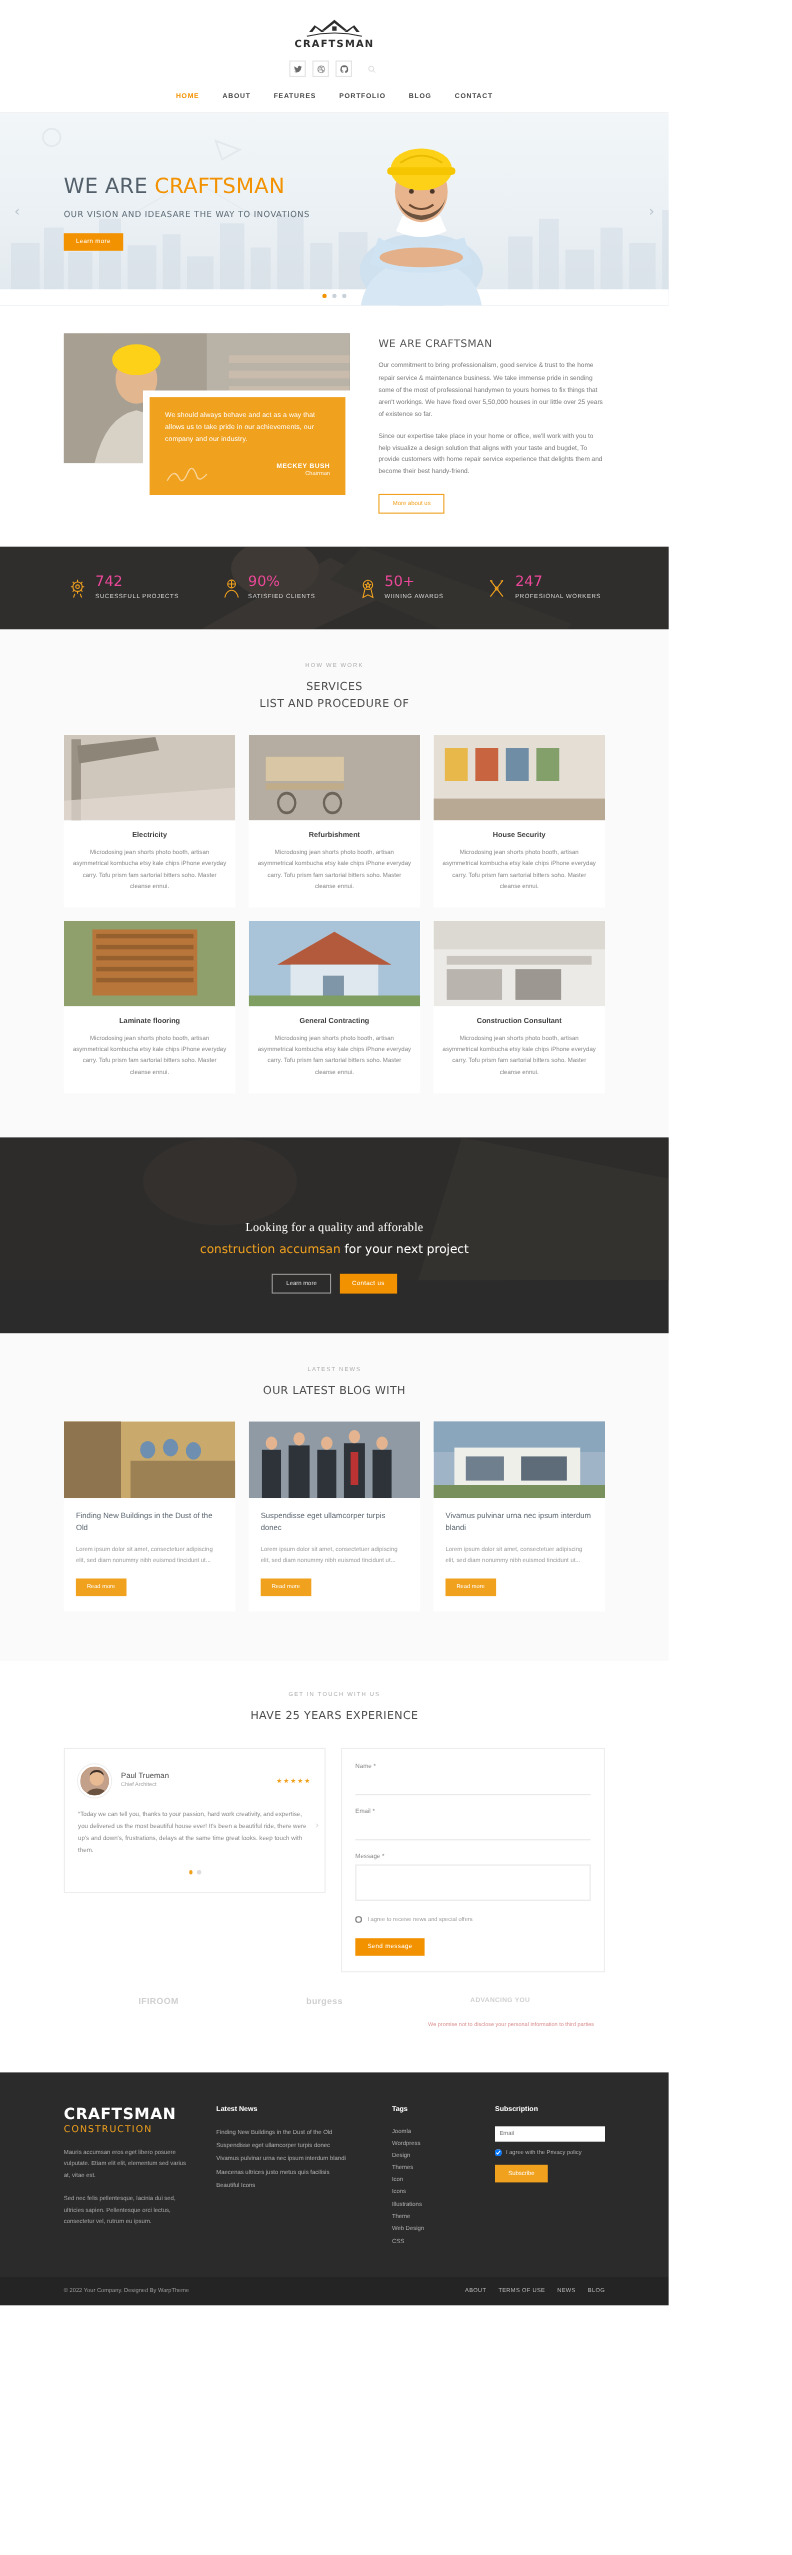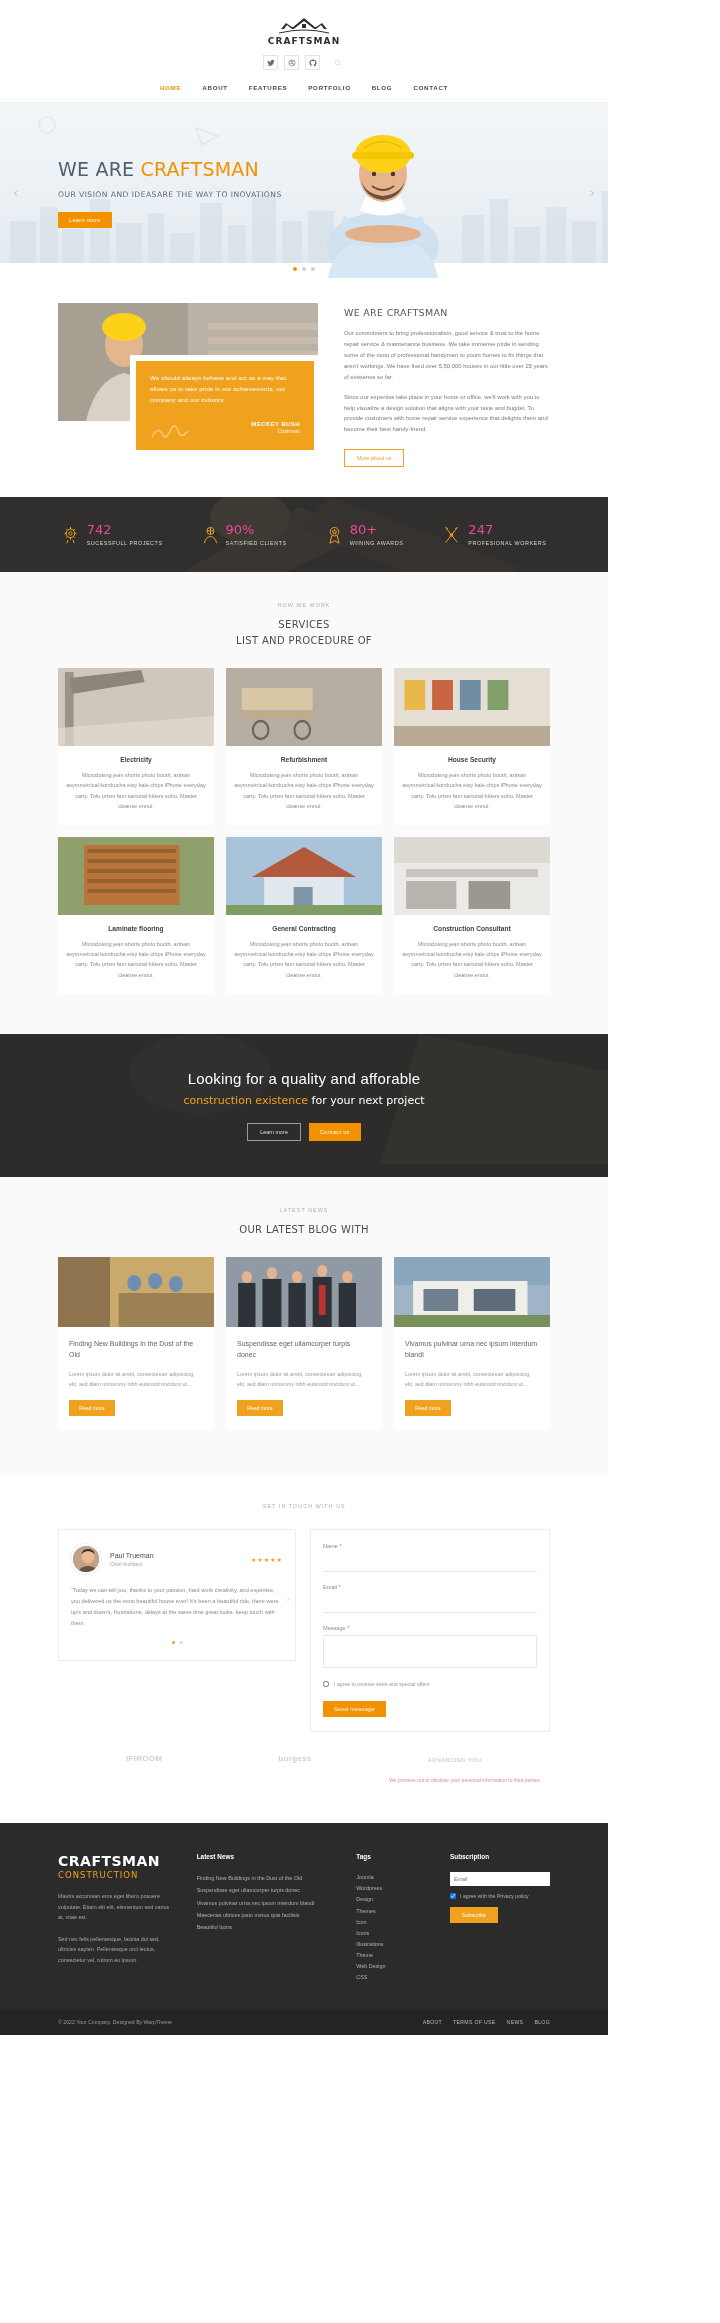--- a/index.html
+++ b/index.html
@@ -155,21 +155,21 @@
   .srv-card { background: #fff; }
   .srv-img { width: 100%; height: 78px; overflow: hidden; position: relative; }
   .srv-body { padding: 10px 8px 14px; text-align: center; }
   .srv-title { font-size: 6.6px; font-weight: 700; color: #3e3e3e; margin-bottom: 7px; }
   .srv-p { font-size: 5.5px; line-height: 1.85; color: #8a8a8a; }
 
   
   .cta { background: #2b2b2b; padding: 36px 0; position: relative; overflow: hidden; text-align: center; }
   .cta-bg { position: absolute; inset: 0; opacity: .3; }
   .cta-inner { position: relative; z-index: 2; }
-  .cta-l1 { font-size: 15px; color: #fff; font-family: Liberation Sans, sans-serif; letter-spacing: .2px; }
+  .cta-l1 { font-size: 11px; color: #fff; font-family: Liberation Serif, serif; letter-spacing: .2px; margin-top: 40px; }
   .cta-l2 { font-size: 11px; color: #fff; margin-top: 7px; font-family: "DejaVu Sans", sans-serif; }
   .cta-l2 .accent { color: #f0a11e; }
   .cta-btns { margin-top: 16px; display: flex; justify-content: center; gap: 8px; }
   .btn-ghost {
     border: 1px solid #9a9a9a; color: #ddd; background: transparent;
     font-size: 5.4px; padding: 5px 12px; cursor: pointer;
   }
 
   
   .blog { background: #fafafa; padding: 30px 58px 45px; }
@@ -215,21 +215,21 @@
     margin-bottom: 12px; font-size: 5.5px; background: transparent; outline: none;
   }
   .f-textarea {
     width: 100%; height: 33px; border: 1px solid #e8e8e8; margin-bottom: 9px;
     font-size: 5.5px; resize: none; outline: none; font-family: "Liberation Sans", sans-serif;
   }
   .f-check { display: flex; align-items: center; gap: 5px; margin-bottom: 10px; }
   .f-check input { width: 6px; height: 6px; margin: 0; }
   .f-check span { font-size: 5.2px; color: #9a9a9a; }
   .brands {
-    display: flex; justify-content: space-around; align-items: flex-end;
+    display: flex; justify-content: space-around; align-items: center;
     margin-top: 22px; padding: 0 10px; opacity: .4;
   }
   .brand { font-size: 8px; color: #888; font-weight: 700; letter-spacing: .3px; }
   .disclaimer {
     text-align: right; font-size: 5px; color: #d98f8f; margin-top: 14px;
     padding-right: 10px;
   }
 
   
   .footer { background: #2b2b2b; padding: 30px 58px 26px; }
@@ -449,21 +449,21 @@
           <div class="stat-lbl">SATISFIED CLIENTS</div>
         </div>
       </div>
       <div class="stat">
         <svg class="stat-ic" width="15" height="18" viewBox="0 0 18 22" fill="none" stroke="currentColor" stroke-width="1.2">
           <circle cx="9" cy="7" r="5.2"></circle>
             <path d="M9 4.3l.9 1.9 2 .3-1.5 1.4.4 2-1.8-1-1.8 1 .4-2L6.1 6.5l2-.3z"></path>
           <path d="M5.6 11.8 L3.5 21 l5.5-3 5.5 3 -2.1-9.2"></path>
         </svg>
         <div>
-          <div class="stat-num">80+</div>
+          <div class="stat-num">50+</div>
           <div class="stat-lbl">WIINING AWARDS</div>
         </div>
       </div>
       <div class="stat">
         <svg class="stat-ic" width="17" height="18" viewBox="0 0 20 22" fill="none" stroke="currentColor" stroke-width="1.2">
           <path d="M3 2 L17 20M17 2 L3 20"></path>
             <path d="M3 2 l2.5 1 M17 2 l-2.5 1"></path>
             <circle cx="10" cy="11" r="1.6"></circle>
         </svg>
         <div>
@@ -580,21 +580,21 @@
 
   <div class="cta">
     <svg class="cta-bg" width="720" height="130" viewBox="0 0 720 130" preserveAspectRatio="none">
       <rect width="720" height="130" fill="#35302b"></rect>
       <path d="M420 0 L720 60 L720 130 L380 130 Z" fill="#4a423a"></path>
       <ellipse cx="200" cy="40" rx="70" ry="40" fill="#453e37"></ellipse>
     </svg>
     <div class="cta-inner">
       <div class="cta-l1">Looking for a quality and afforable</div>
       <div class="cta-l2">
-        <span class="accent">construction existence</span><span> for your next project</span>
+        <span class="accent">construction accumsan</span><span> for your next project</span>
       </div>
       <div class="cta-btns">
         <button class="btn-ghost">Learn more</button>
         <button class="btn-orange" style="margin-top:0">Contact us</button>
       </div>
     </div>
   </div>
 
   <div class="blog">
     <div class="sec-eyebrow">LATEST NEWS</div>
@@ -661,20 +661,21 @@
           <div class="blog-title">Vivamus pulvinar urna nec ipsum interdum blandi</div>
           <div class="blog-p">Lorem ipsum dolor sit amet, consectetuer adipiscing elit, sed diam nonummy nibh euismod tincidunt ut...</div>
           <button class="blog-btn">Read more</button>
         </div>
       </div>
     </div>
   </div>
 
   <div class="contact">
     <div class="sec-eyebrow">GET IN TOUCH WITH US</div>
+    <div class="sec-title">HAVE 25 YEARS EXPERIENCE</div>
     <div class="contact-grid">
       <div class="testi">
         <div class="testi-head">
           <div class="avatar">
             <svg width="30" height="30" viewBox="0 0 30 30">
                 <circle cx="15" cy="15" r="15" fill="#c3a089"></circle>
                 <circle cx="15" cy="11" r="6.5" fill="#e8bb93"></circle>
                 <path d="M3 30 q3-10 12-10 q9 0 12 10 z" fill="#6a5240"></path>
                 <path d="M8.5 8 q6.5-6 13 0 q-1-5-6.5-5 q-5.5 0-6.5 5" fill="#3e3026"></path>
               </svg>

